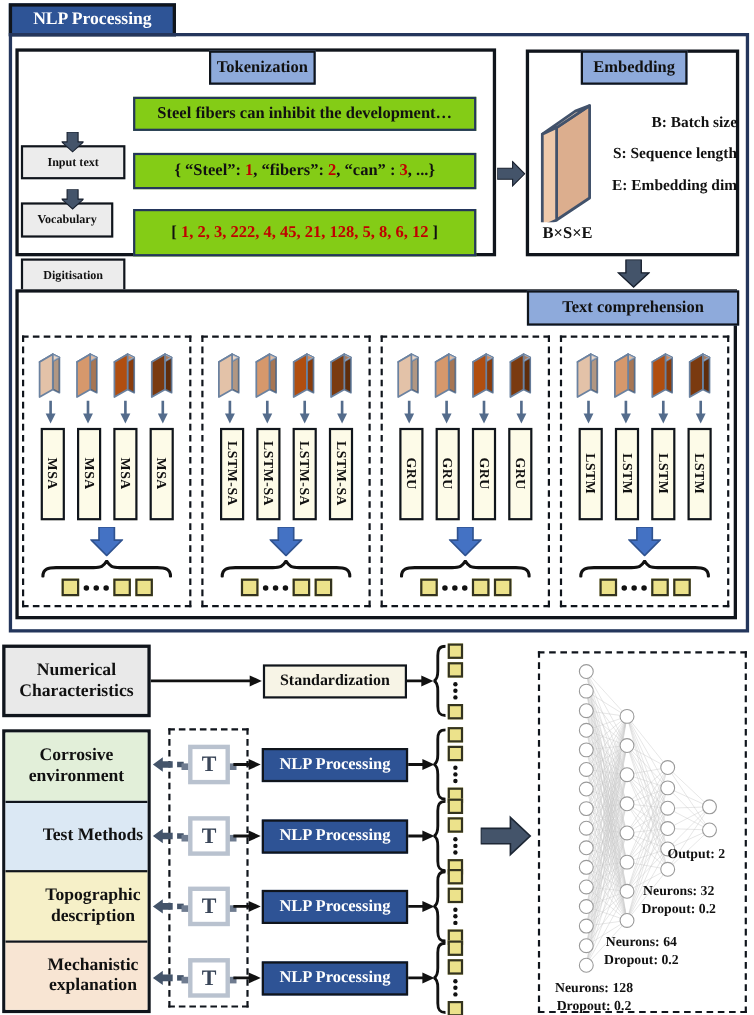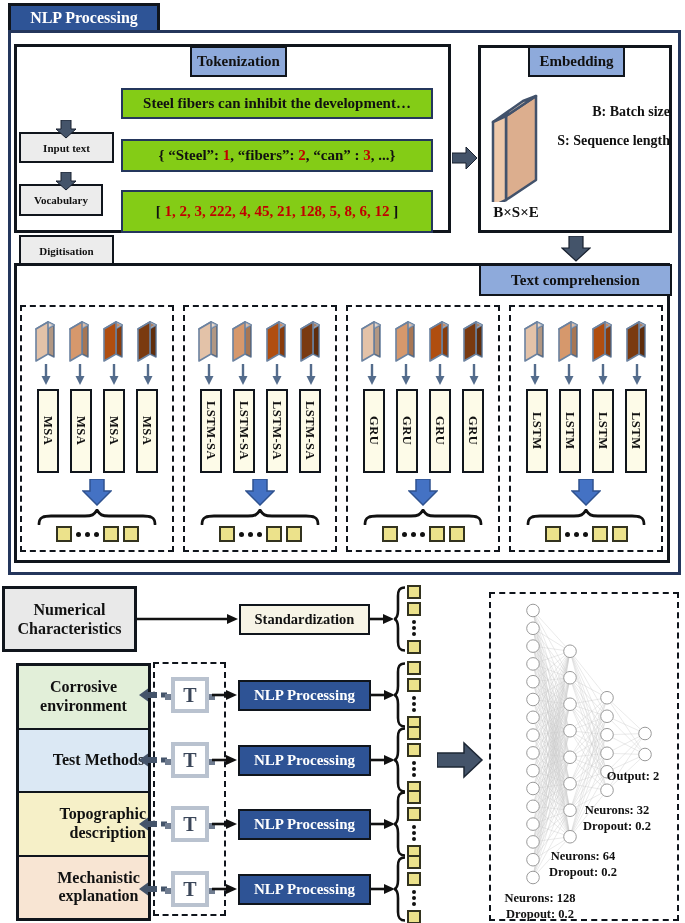--- a/index.html
+++ b/index.html
@@ -37,21 +37,21 @@
   .blue-arrow{margin-top:6px;}
   .hbrace{margin-top:3px;}
   .sq-row{margin-top:1px;display:flex;align-items:center;gap:4px;}
   .sq{width:16px;height:16px;background:#ece28b;border:2px solid #33331f;box-sizing:border-box;}
   .hdot{width:5px;height:5px;border-radius:50%;background:#111;}
 
   
   .num-box{left:2px;top:586px;width:135px;height:66px;background:#e9e9e9;border:3px solid #10151c;
            font-size:16px;line-height:1.2;}
   .std-box{left:239px;top:604px;width:131px;height:31px;background:#f7f4e6;border:2.5px solid #10151c;font-size:14.5px;}
-  .cat-col{left:16px;top:663px;width:135px;height:258px;border:3px solid #10151c;display:flex;flex-direction:column;}
+  .cat-col{left:2px;top:663px;width:135px;height:258px;border:3px solid #10151c;display:flex;flex-direction:column;}
   .cat-cell{flex:1;display:flex;align-items:center;justify-content:center;text-align:center;
             font-size:16px;line-height:1.15;padding:2px;}
   .cat-cell + .cat-cell{border-top:2.5px solid #10151c;padding-left:32px;}
   .t-dash{left:153px;top:662px;width:73px;height:254px;border:2px dashed #10151c;}
   .nlp-box{width:133px;height:31px;background:#2e5395;border:2.5px solid #10151c;color:#fff;font-size:15px;}
   .t-icon{width:38px;height:36px;border:4px solid #b9c2cf;background:#fff;display:flex;align-items:center;
           justify-content:center;box-sizing:border-box;}
   .t-icon span{font-size:20px;color:#3a4659;line-height:1;}
   .t-handle{position:absolute;width:6px;height:6px;background:#6f7c90;top:13px;}
   .stack{display:flex;align-items:center;gap:2px;}
@@ -117,20 +117,21 @@
       <span>Embedding</span>
     </div>
   <svg class="abs" style="left:486px;top:88px;" width="62" height="114">
     <polygon points="20,28 50,8 50,92 20,112" fill="#dcae8e" stroke="#42526b" stroke-width="2.5" stroke-linejoin="round"></polygon>
     <polygon points="7,34 20,28 50,8 37,13" fill="#f2d7bd" stroke="#42526b" stroke-width="2.5" stroke-linejoin="round"></polygon>
     <polygon points="7,34 20,28 20,112 7,118" fill="#eec9ab" stroke="#42526b" stroke-width="2.5" stroke-linejoin="round"></polygon>
   </svg>
   <div class="abs legend" style="left:548px;top:97px;width:122px;">
     <div>B: Batch size</div>
     <div>S: Sequence length</div>
+    <div>E: Embedding dim</div>
   </div>
   <div class="abs flexc dims" style="left:482px;top:203px;width:68px;height:18px;">
       <span>B×S×E</span>
     </div>
 
   <svg class="abs" style="left:561px;top:236px;" width="30" height="26">
       <polygon points="8,0 22,0 22,12 29,12 15,25 1,12 8,12" fill="#44546a" stroke="#18202e" stroke-width="1.2"></polygon>
     </svg>
 
   <div class="abs tc-box"></div>
@@ -516,21 +517,21 @@
       </div>
     </div>
 
   <div class="abs cat-col">
     <div class="cat-cell" style="background-color: rgb(226, 239, 217);">
         <span>Corrosive environment</span>
       </div>
     <div class="cat-cell" style="background-color: rgb(219, 232, 244);">
         <span>Test Methods</span>
       </div>
-    <div class="cat-cell" style="background-color: rgb(246, 240, 200); text-align: right;">
+    <div class="cat-cell" style="background-color: rgb(246, 240, 200);">
         <span>Topographic description</span>
       </div>
     <div class="cat-cell" style="background-color: rgb(248, 229, 211);">
         <span>Mechanistic explanation</span>
       </div>
   </div>
 
   <div class="abs t-dash"></div>
 
   <svg class="abs" style="left:139px;top:688px;" width="30" height="14">

